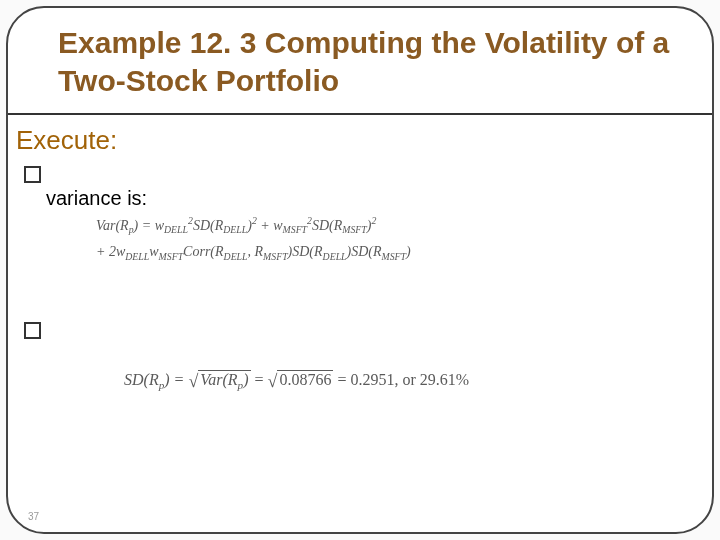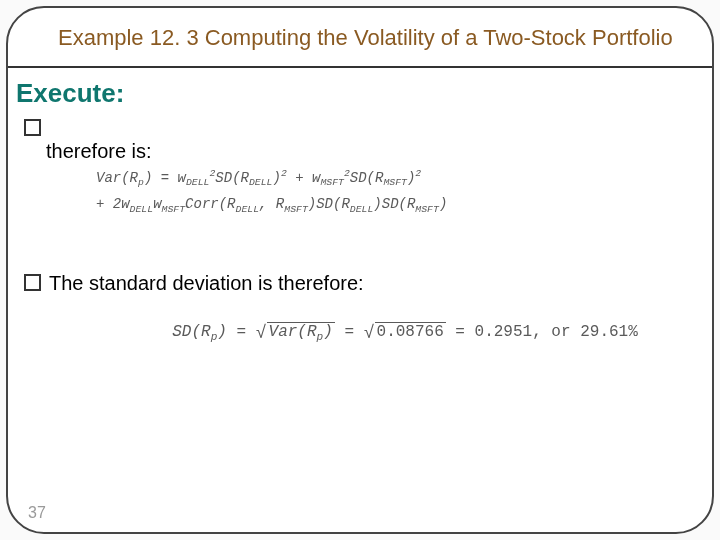--- a/index.html
+++ b/index.html
@@ -15,111 +15,110 @@
     left:6px;top:6px;right:6px;bottom:6px;
     border:2.5px solid #444;
     border-radius:38px;
     background:#fff;
     box-sizing:border-box;
     padding:16px 0 0 0;
     overflow:hidden;
   }
   .title{
     color:#8a5a22;
-    font-size:22px;
+    font-size:30px;
     line-height:1.25;
-    font-weight:400;
+    font-weight:700;
     margin:0 26px 0 50px;
   }
   .hr{
     margin:14px 0 10px 0;
     border:none;
     border-top:2px solid #333;
     width:100%;
   }
   .section{
-    color:#0f766e;
+    color:#a16207;
     font-size:26px;
-    font-weight:700;
+    font-weight:400;
     margin:4px 0 8px 8px;
   }
   .body{
     color:#000;
     font-size:20px;
     margin:0 26px 0 16px;
   }
   .bullet-row{display:block;margin-bottom:6px}
   .sq{
     display:inline-block;
     width:13px;height:13px;
     border:2px solid #333;
     background:#fff;
     margin-right:8px;
     position:relative;
     top:1px;
   }
   .math-block{
-    font-family:Liberation Mono, monospace;
+    font-family:Liberation Serif, serif;
     font-style:italic;
     color:#5a5a5a;
     font-size:14px;
     line-height:1.8;
     margin-left:72px;
     margin-top:-4px;
   }
   .math-block.m2{
     font-size:16px;
     margin-top:22px;
     margin-left:100px;
-    text-align:center;
   }
   .upright{font-style:normal}
   sub{font-size:70%;font-style:italic}
   sup{font-size:70%}
   .sqrt{border-top:1px solid #5a5a5a;padding:0 2px}
   .radic{font-style:normal;font-size:18px;vertical-align:-2px}
   .gap{height:54px}
   .pgnum{
     position:absolute;
     left:20px;bottom:10px;
     color:#9a9a9a;
-    font-size:16px;
+    font-size:10px;
   }
 </style>
 </head>
 <body>
 
 <div class="slide">
 
   <h1 class="title">Example 12. 3 Computing the Volatility of a Two-Stock Portfolio</h1>
 
   <hr class="hr">
 
   <div class="section">Execute:</div>
 
   <div class="body">
 
     <div class="bullet-row">
       <span class="sq"></span><br>
-      <span style="margin-left:22px">therefore is:</span>
+      <span style="margin-left:22px">variance is:</span>
     </div>
 
     <div class="math-block">
       <div>
         <span>Var(R</span><sub>p</sub><span>) = w</span><sub>DELL</sub><sup>2</sup><span>SD(R</span><sub>DELL</sub><span>)</span><sup>2</sup><span> + w</span><sub>MSFT</sub><sup>2</sup><span>SD(R</span><sub>MSFT</sub><span>)</span><sup>2</sup>
       </div>
       <div>
         <span>+ 2w</span><sub>DELL</sub><span>w</span><sub>MSFT</sub><span>Corr(R</span><sub>DELL</sub><span>, R</span><sub>MSFT</sub><span>)SD(R</span><sub>DELL</sub><span>)SD(R</span><sub>MSFT</sub><span>)</span>
       </div>
     </div>
 
     <div class="gap"></div>
 
     <div class="bullet-row">
-      <span class="sq"></span><span>The standard deviation is therefore:</span>
+      <span class="sq"></span>
     </div>
 
     <div class="math-block m2">
       <span>SD(R</span><sub>p</sub><span>) = </span><span class="radic">√</span><span class="sqrt"><span>Var(R</span><sub>p</sub><span>)</span></span><span class="upright"> = </span><span class="radic">√</span><span class="sqrt upright">0.08766</span><span class="upright"> = 0.2951, or 29.61%</span>
     </div>
 
   </div>
 
   <div class="pgnum">37</div>
 

